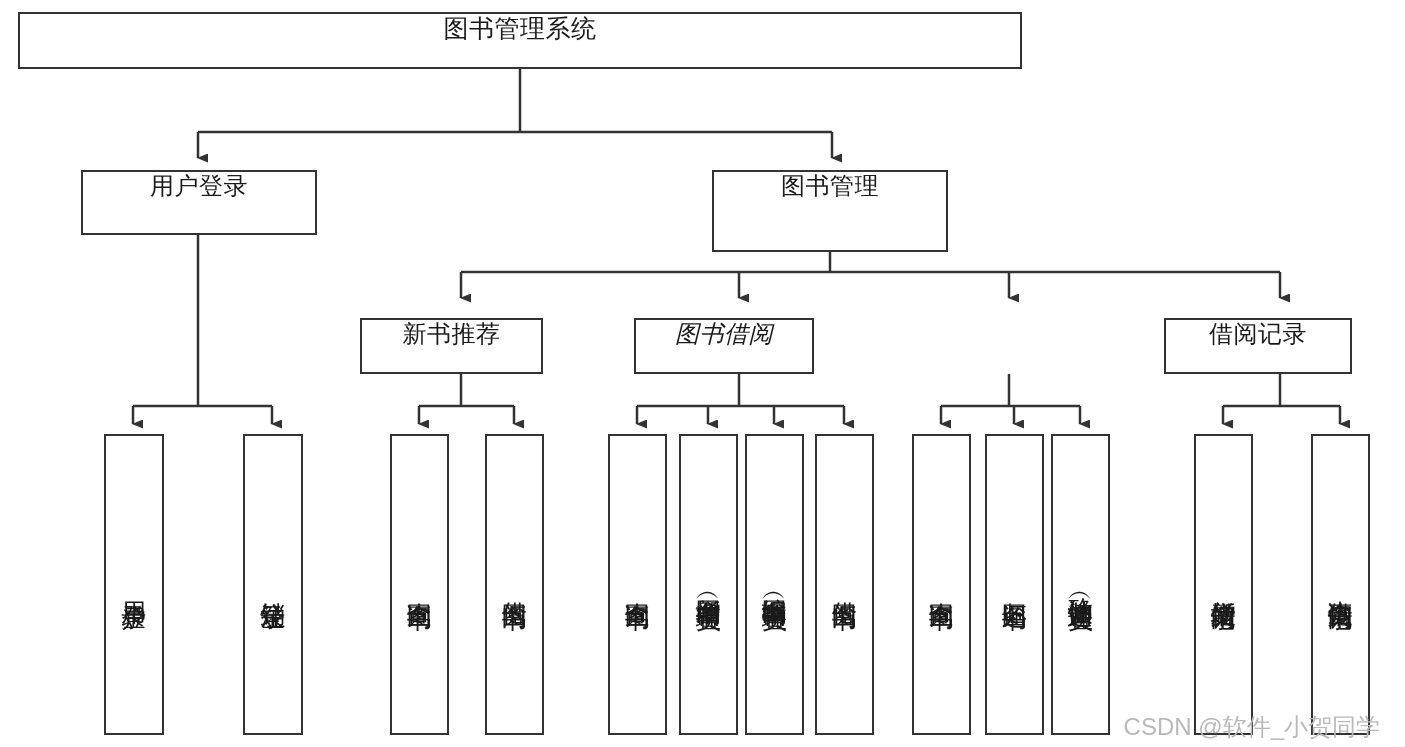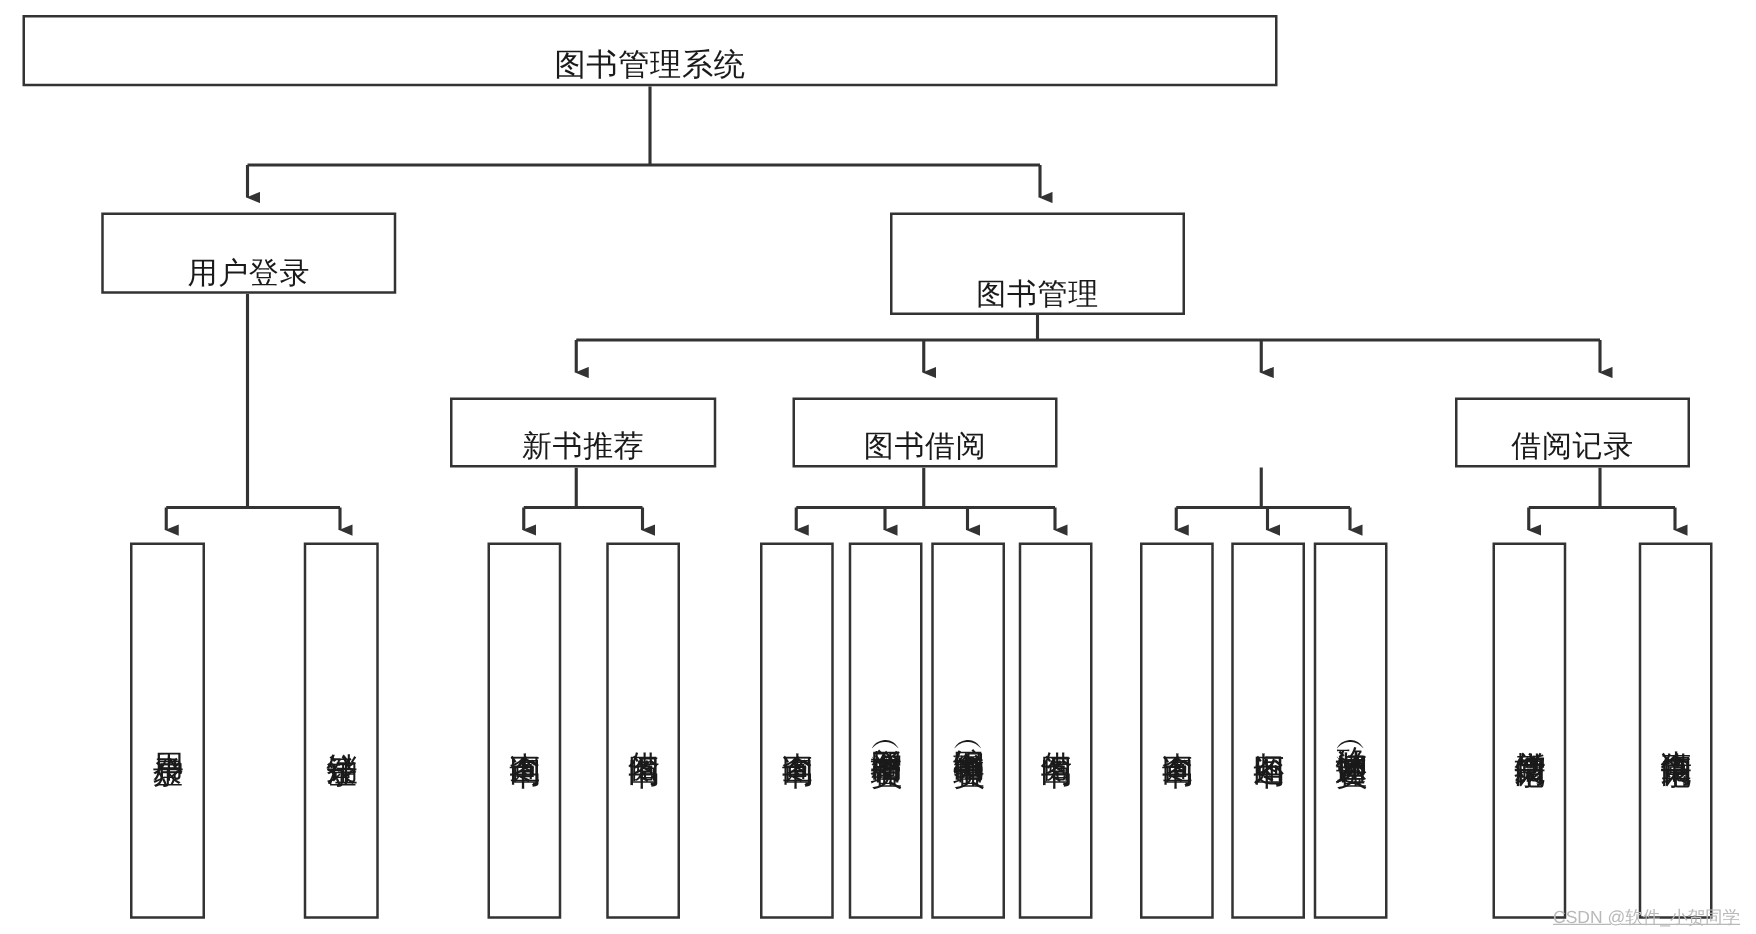--- a/index.html
+++ b/index.html
@@ -24,21 +24,21 @@
     width: 1405px;
     height: 747px;
     pointer-events: none;
   }
   .node {
     position: absolute;
     box-sizing: border-box;
     background: #ffffff;
     border: 2.5px solid #333333;
     display: flex;
-    align-items: flex-end;
+    align-items: flex-start;
     justify-content: center;
     color: #1a1a1a;
     z-index: 2;
   }
   .node-label {
     display: block;
     text-align: center;
     line-height: 1.18;
     white-space: nowrap;
   }
@@ -57,28 +57,27 @@
   .node.vert .node-label {
     writing-mode: vertical-rl;
     text-orientation: upright;
     font-size: 25px;
     line-height: 1.05;
     letter-spacing: 1.5px;
     max-height: 100%;
   }
   #watermark {
     position: absolute;
-    right: 13px;
+    right: 25px;
     bottom: 4px;
-    font-size: 14px;
+    font-size: 24px;
     color: #b9b9b9;
     white-space: nowrap;
     z-index: 3;
     font-family: "Liberation Sans", "DejaVu Sans", sans-serif;
-    text-decoration: underline;
   }
 </style>
 </head>
 <body>
 
 <div id="canvas">
 
   <svg id="edges" viewBox="0 0 1405 747" xmlns="http://www.w3.org/2000/svg">
     <defs>
       <marker id="arrow" markerWidth="9" markerHeight="11" refX="4.5" refY="10" orient="auto" markerUnits="userSpaceOnUse">
@@ -134,25 +133,25 @@
   </div>
 
   <div class="node horiz" style="left:81px; top:170px; width:236px; height:65px;">
     <span class="node-label">用户登录</span>
   </div>
 
   <div class="node horiz" style="left:712px; top:170px; width:236px; height:82px;">
     <span class="node-label">图书管理</span>
   </div>
 
-  <div class="node horiz" style="left:360px; top:318px; width:213px; height:56px;">
+  <div class="node horiz" style="left:360px; top:318px; width:183px; height:56px;">
     <span class="node-label">新书推荐</span>
   </div>
 
-  <div class="node horiz" style="left:634px; top:318px; width:212px; height:56px;">
+  <div class="node horiz" style="left:634px; top:318px; width:180px; height:56px;font-style:italic;">
     <span class="node-label">图书借阅</span>
   </div>
 
 
   <div class="node horiz" style="left:1164px; top:318px; width:188px; height:56px;">
     <span class="node-label">借阅记录</span>
   </div>
 
   <div class="node vert" style="left:104px; top:434px; width:60px; height:301px;">
     <span class="node-label">用户登录</span>

